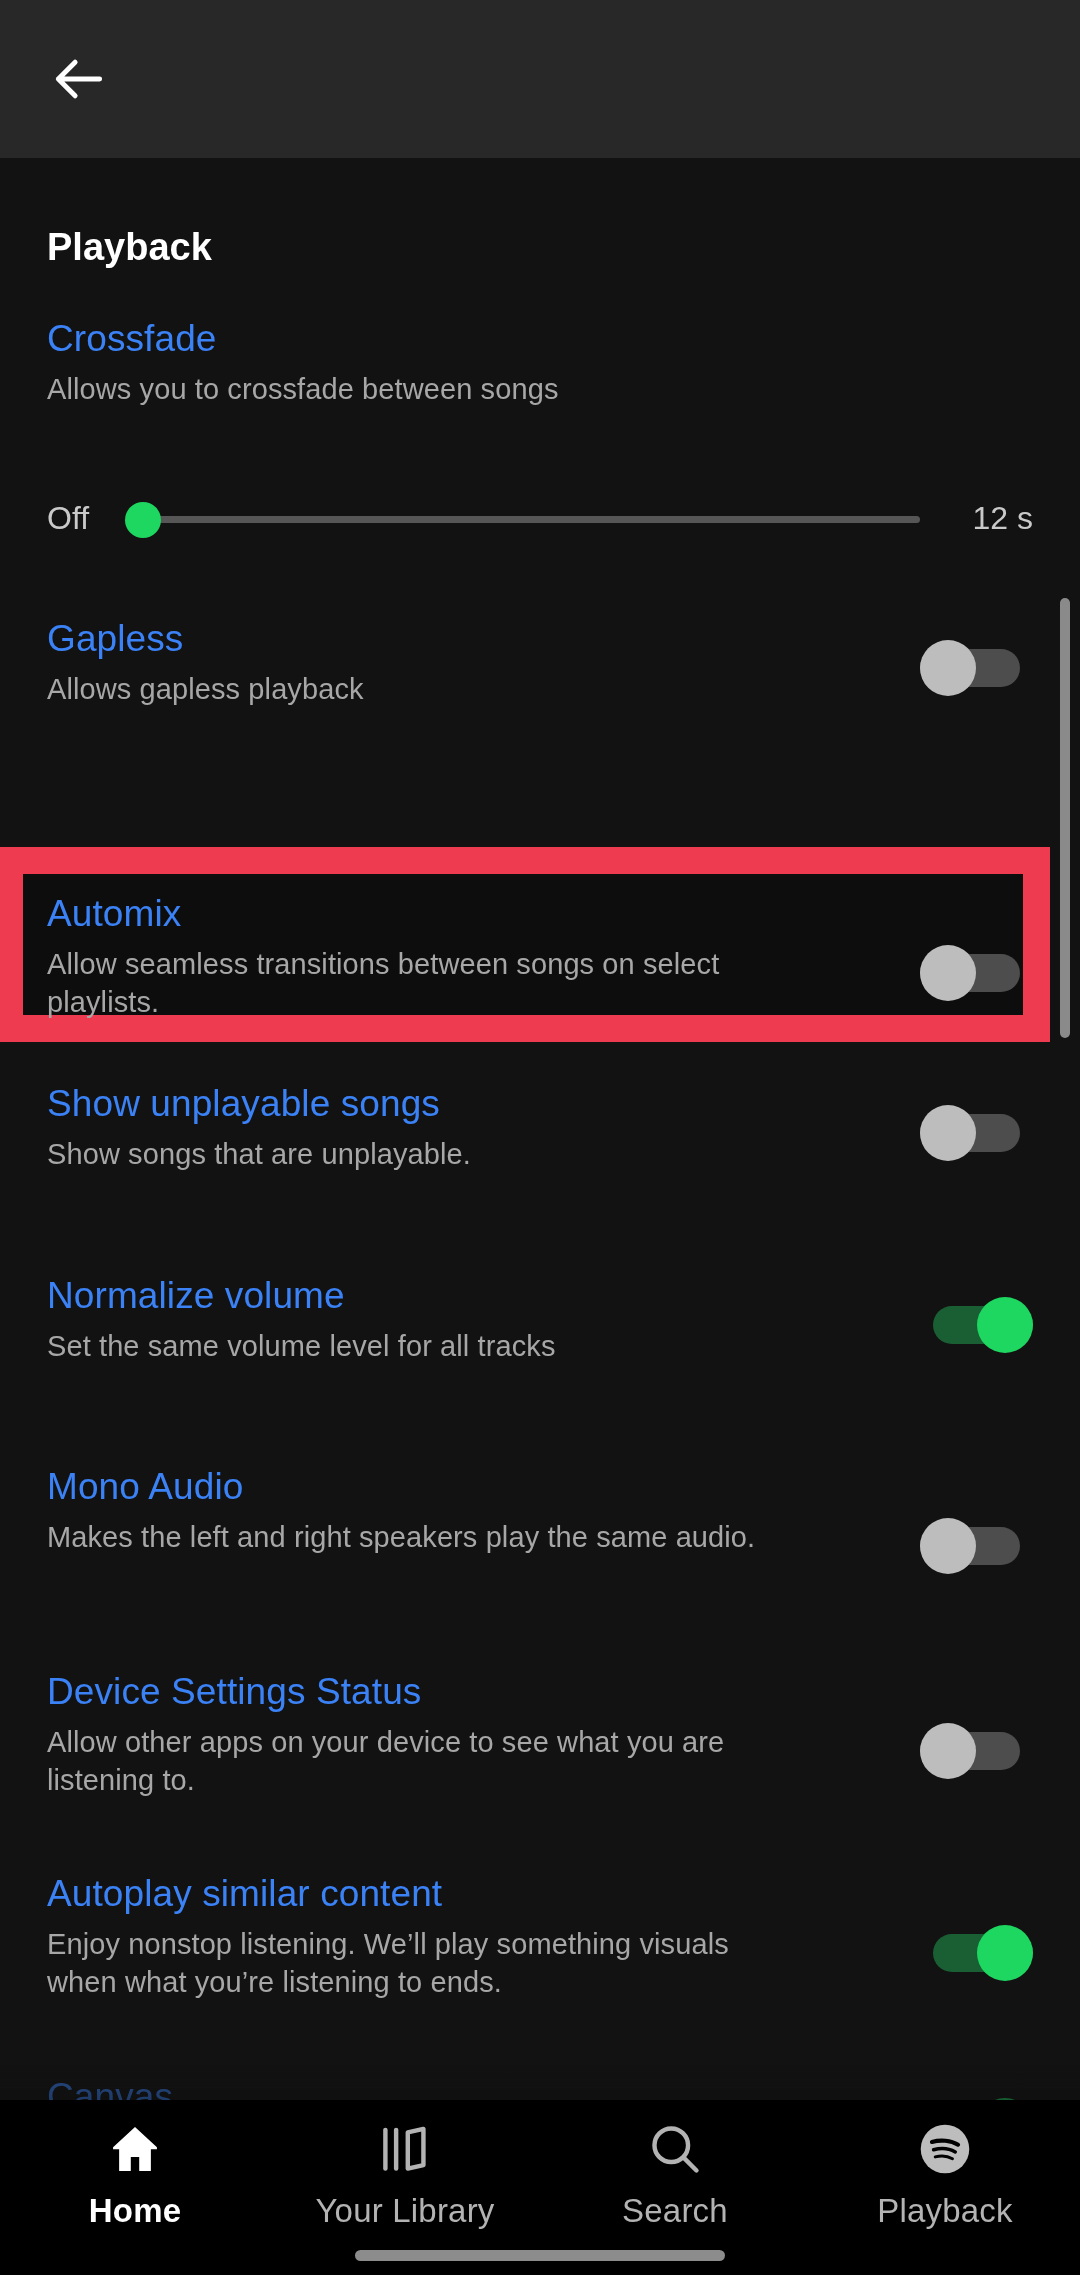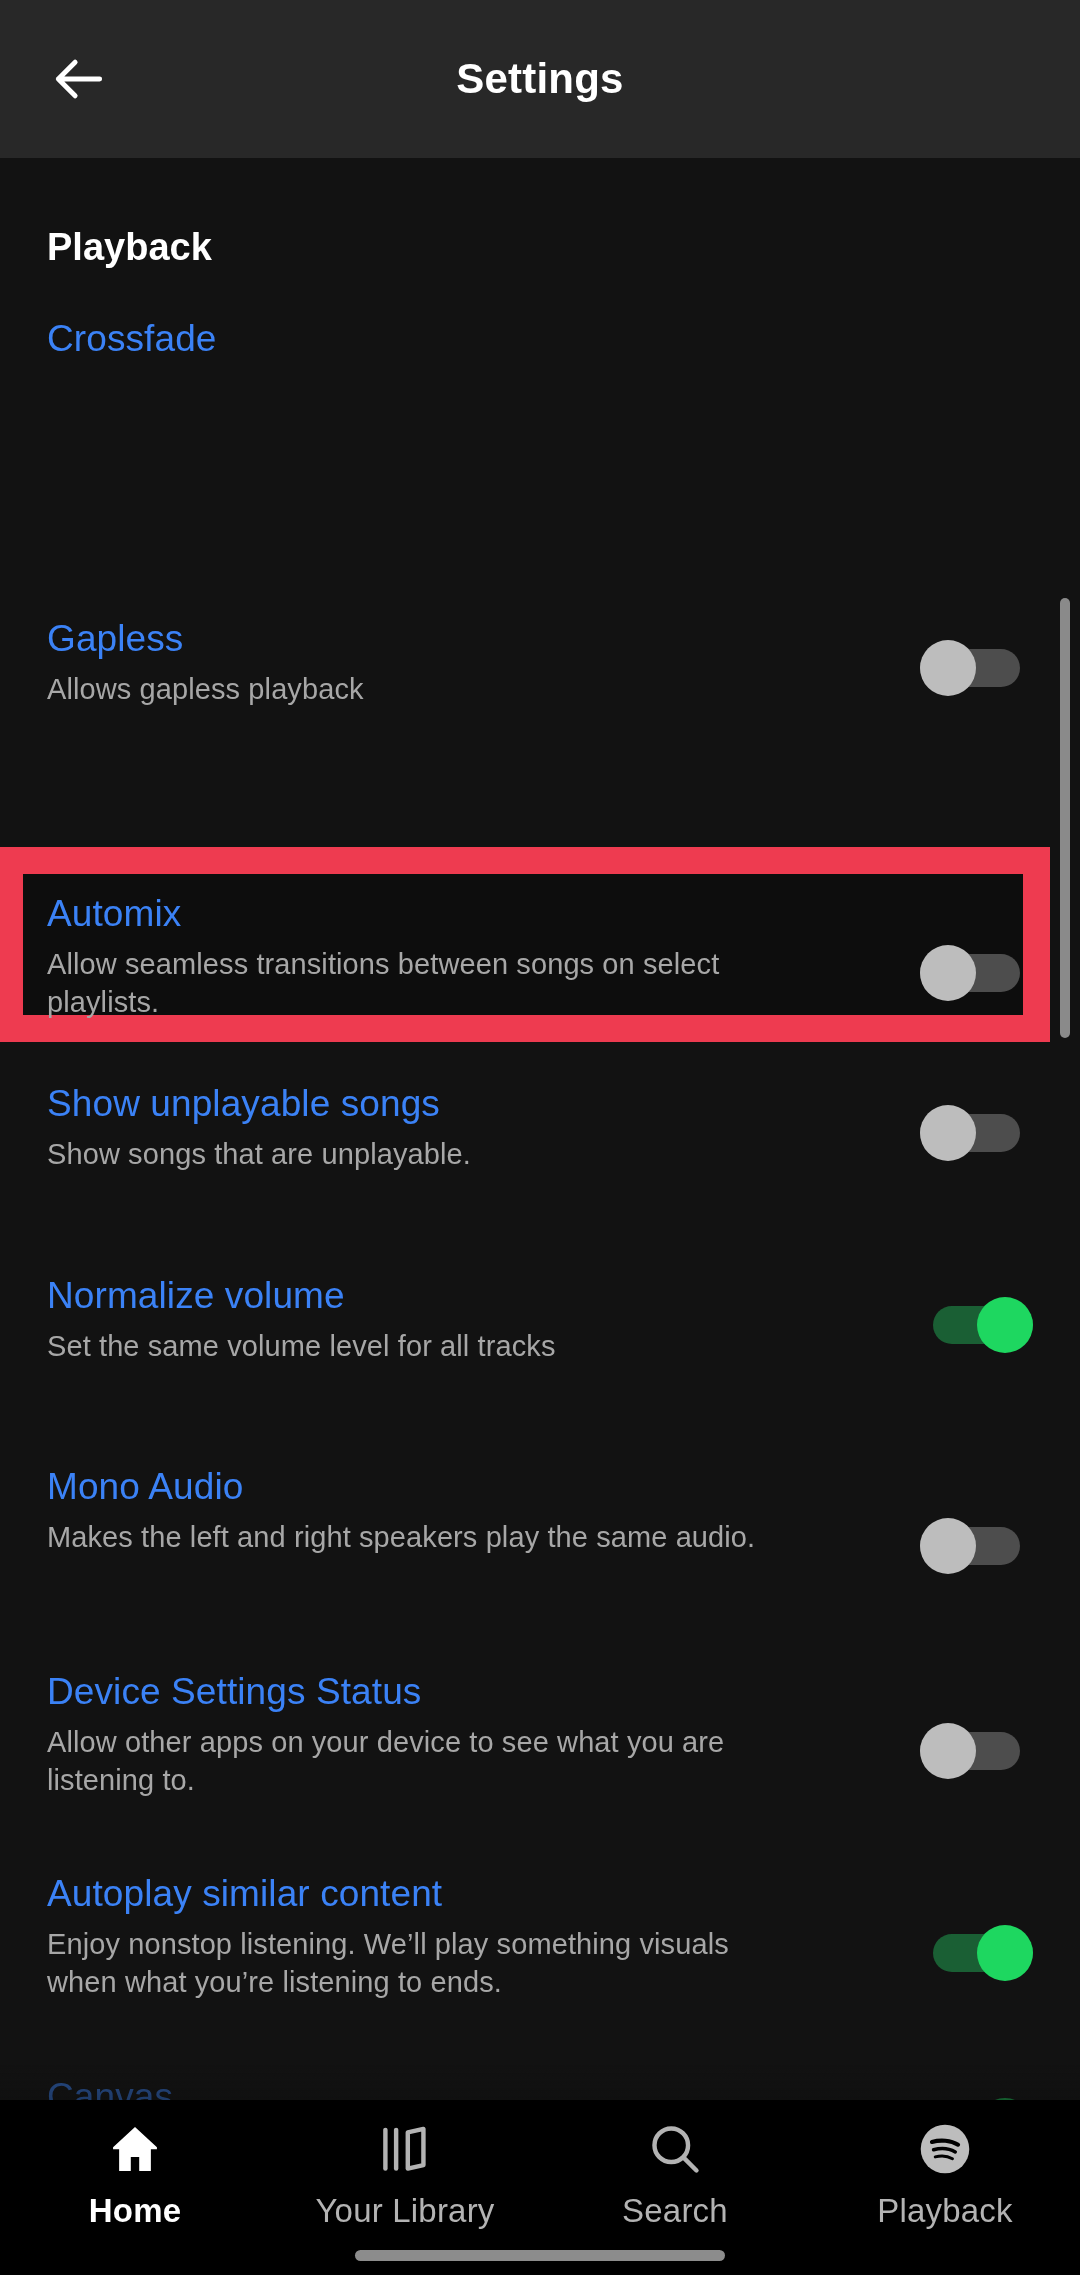--- a/index.html
+++ b/index.html
@@ -121,33 +121,39 @@
 <body>
 
 <div class="phone">
 
   <div class="header">
     <div class="back-btn">
       <svg width="62" height="62" viewBox="0 0 24 24" fill="none">
         <path d="M20 12H4M4 12L10.5 5.5M4 12L10.5 18.5" stroke="#ffffff" stroke-width="1.9" stroke-linecap="round" stroke-linejoin="round"></path>
       </svg>
     </div>
-    <div class="header-title">Settings</div>
   </div>
 
   <div class="body">
 
     <div class="section-title">Playback</div>
 
     <div class="row" style="top:160px;">
       <div class="row-text" style="width:900px;">
         <div class="row-title">Crossfade</div>
-      </div>
-    </div>
-
+        <div class="row-sub">Allows you to crossfade between songs</div>
+      </div>
+    </div>
+
+    <div class="slider-wrap" style="top:330px;">
+      <div class="slider-off">Off</div>
+      <div class="slider-track"></div>
+      <div class="slider-thumb"></div>
+      <div class="slider-max">12 s</div>
+    </div>
 
     <div class="row" style="top:460px;">
       <div class="row-text">
         <div class="row-title">Gapless</div>
         <div class="row-sub">Allows gapless playback</div>
       </div>
       <div class="toggle off" style="right:60px; top:22px;">
         <div class="track"></div>
         <div class="thumb"></div>
       </div>

